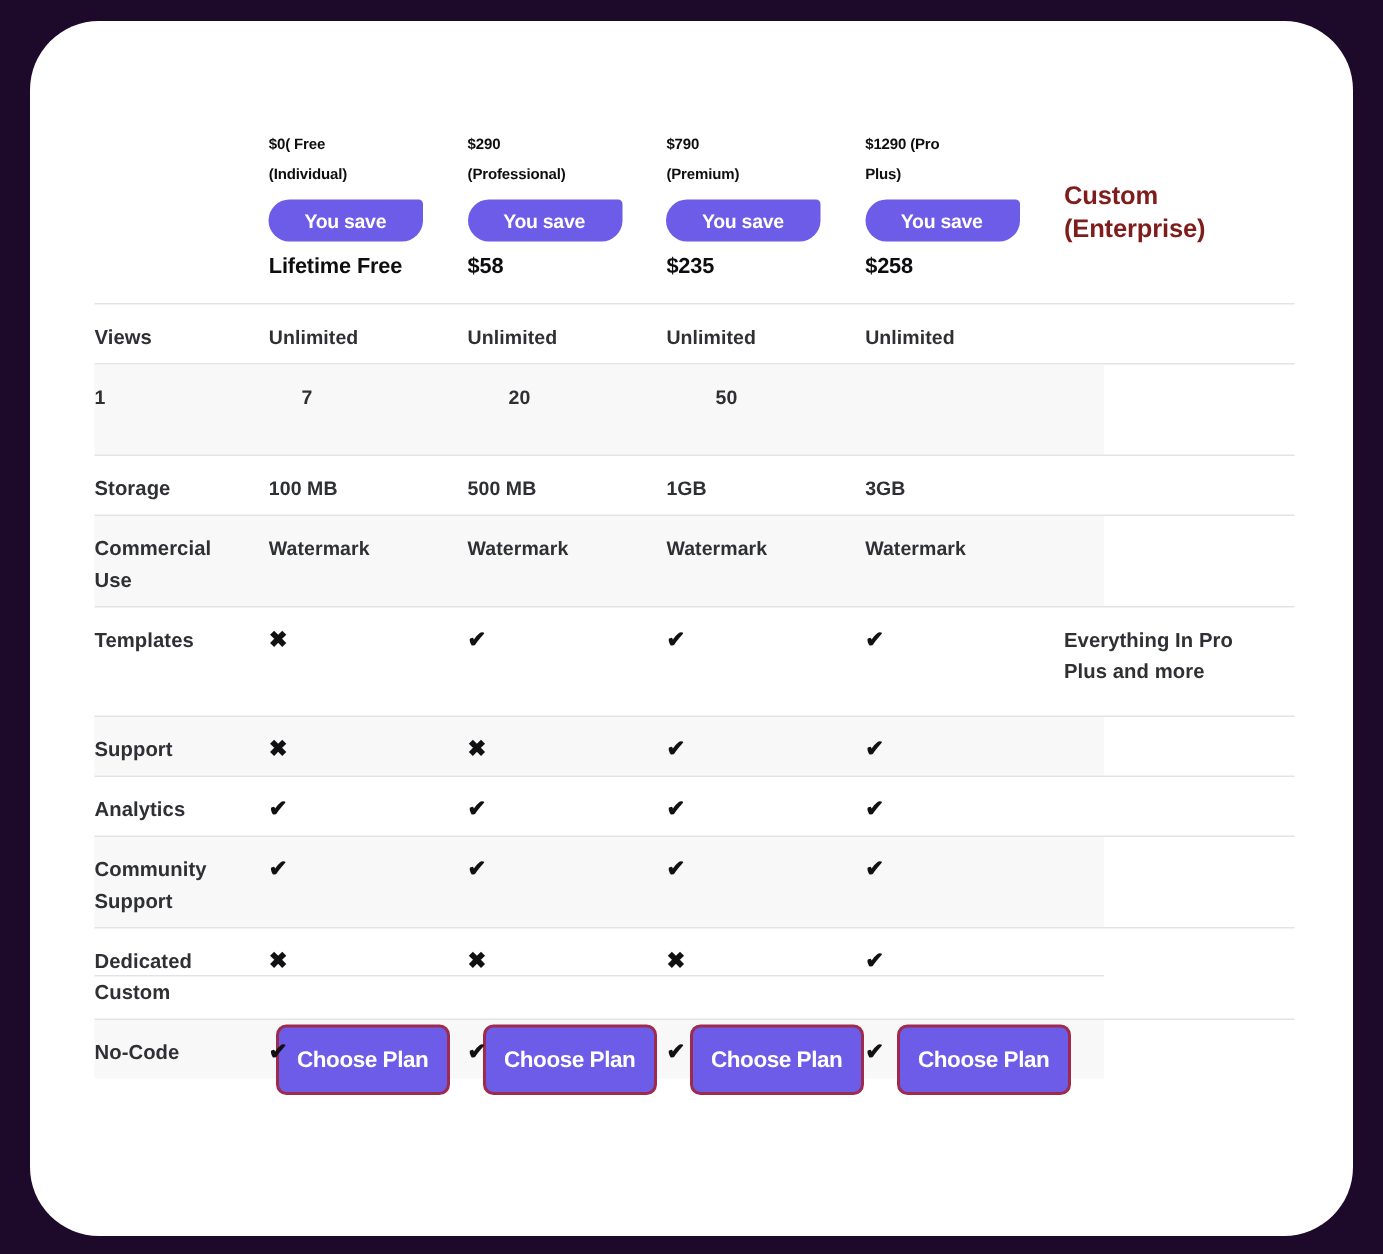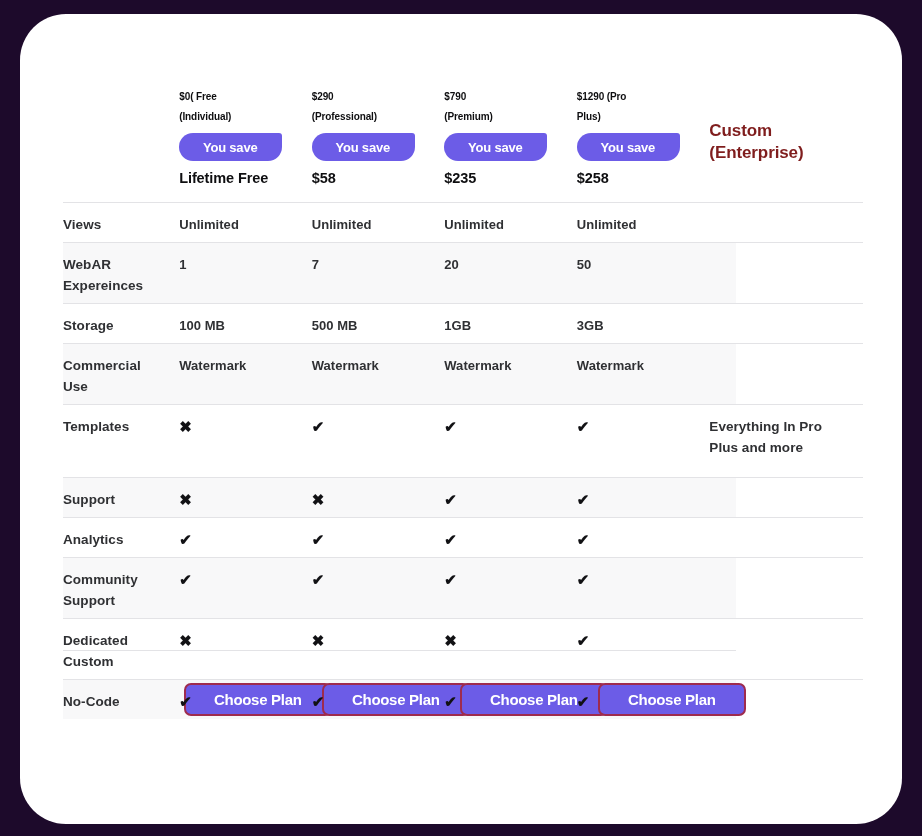--- a/index.html
+++ b/index.html
@@ -203,22 +203,22 @@
     display: flex;
   }
   .btn-slot {
     width: 138px;
   }
   .btn-slot.first { margin-left: 121px; }
   .choose-btn {
     display: inline-flex;
     align-items: center;
     justify-content: center;
-    height: 33px;
-    padding: 0 28px;
+    height: 47px;
+    padding: 0 12px;
     background: #6C5CE7;
     color: #ffffff;
     border: 2px solid #9e2b4e;
     border-radius: 7px;
     font-family: "Liberation Sans", sans-serif;
     font-size: 15px;
     font-weight: bold;
     letter-spacing: -0.3px;
     cursor: pointer;
     white-space: nowrap;
@@ -276,22 +276,20 @@
           <div class="cell c-feat feat-label">Views</div>
           <div class="cell c-plan val">Unlimited</div>
           <div class="cell c-plan val">Unlimited</div>
           <div class="cell c-plan val">Unlimited</div>
           <div class="cell c-plan val">Unlimited</div>
           <div class="cell ent-blank"></div>
         </div>
 
         <div class="trow h-2 shade">
           <div class="stripe-bg"></div>
-          <div class="cell c-feat feat-label">WebAR
-Expereinces</div>
           <div class="cell c-plan val">1</div>
           <div class="cell c-plan val">7</div>
           <div class="cell c-plan val">20</div>
           <div class="cell c-plan val">50</div>
           <div class="cell ent-blank"></div>
         </div>
 
         <div class="trow h-1">
           <div class="stripe-bg"></div>
           <div class="cell c-feat feat-label">Storage</div>

